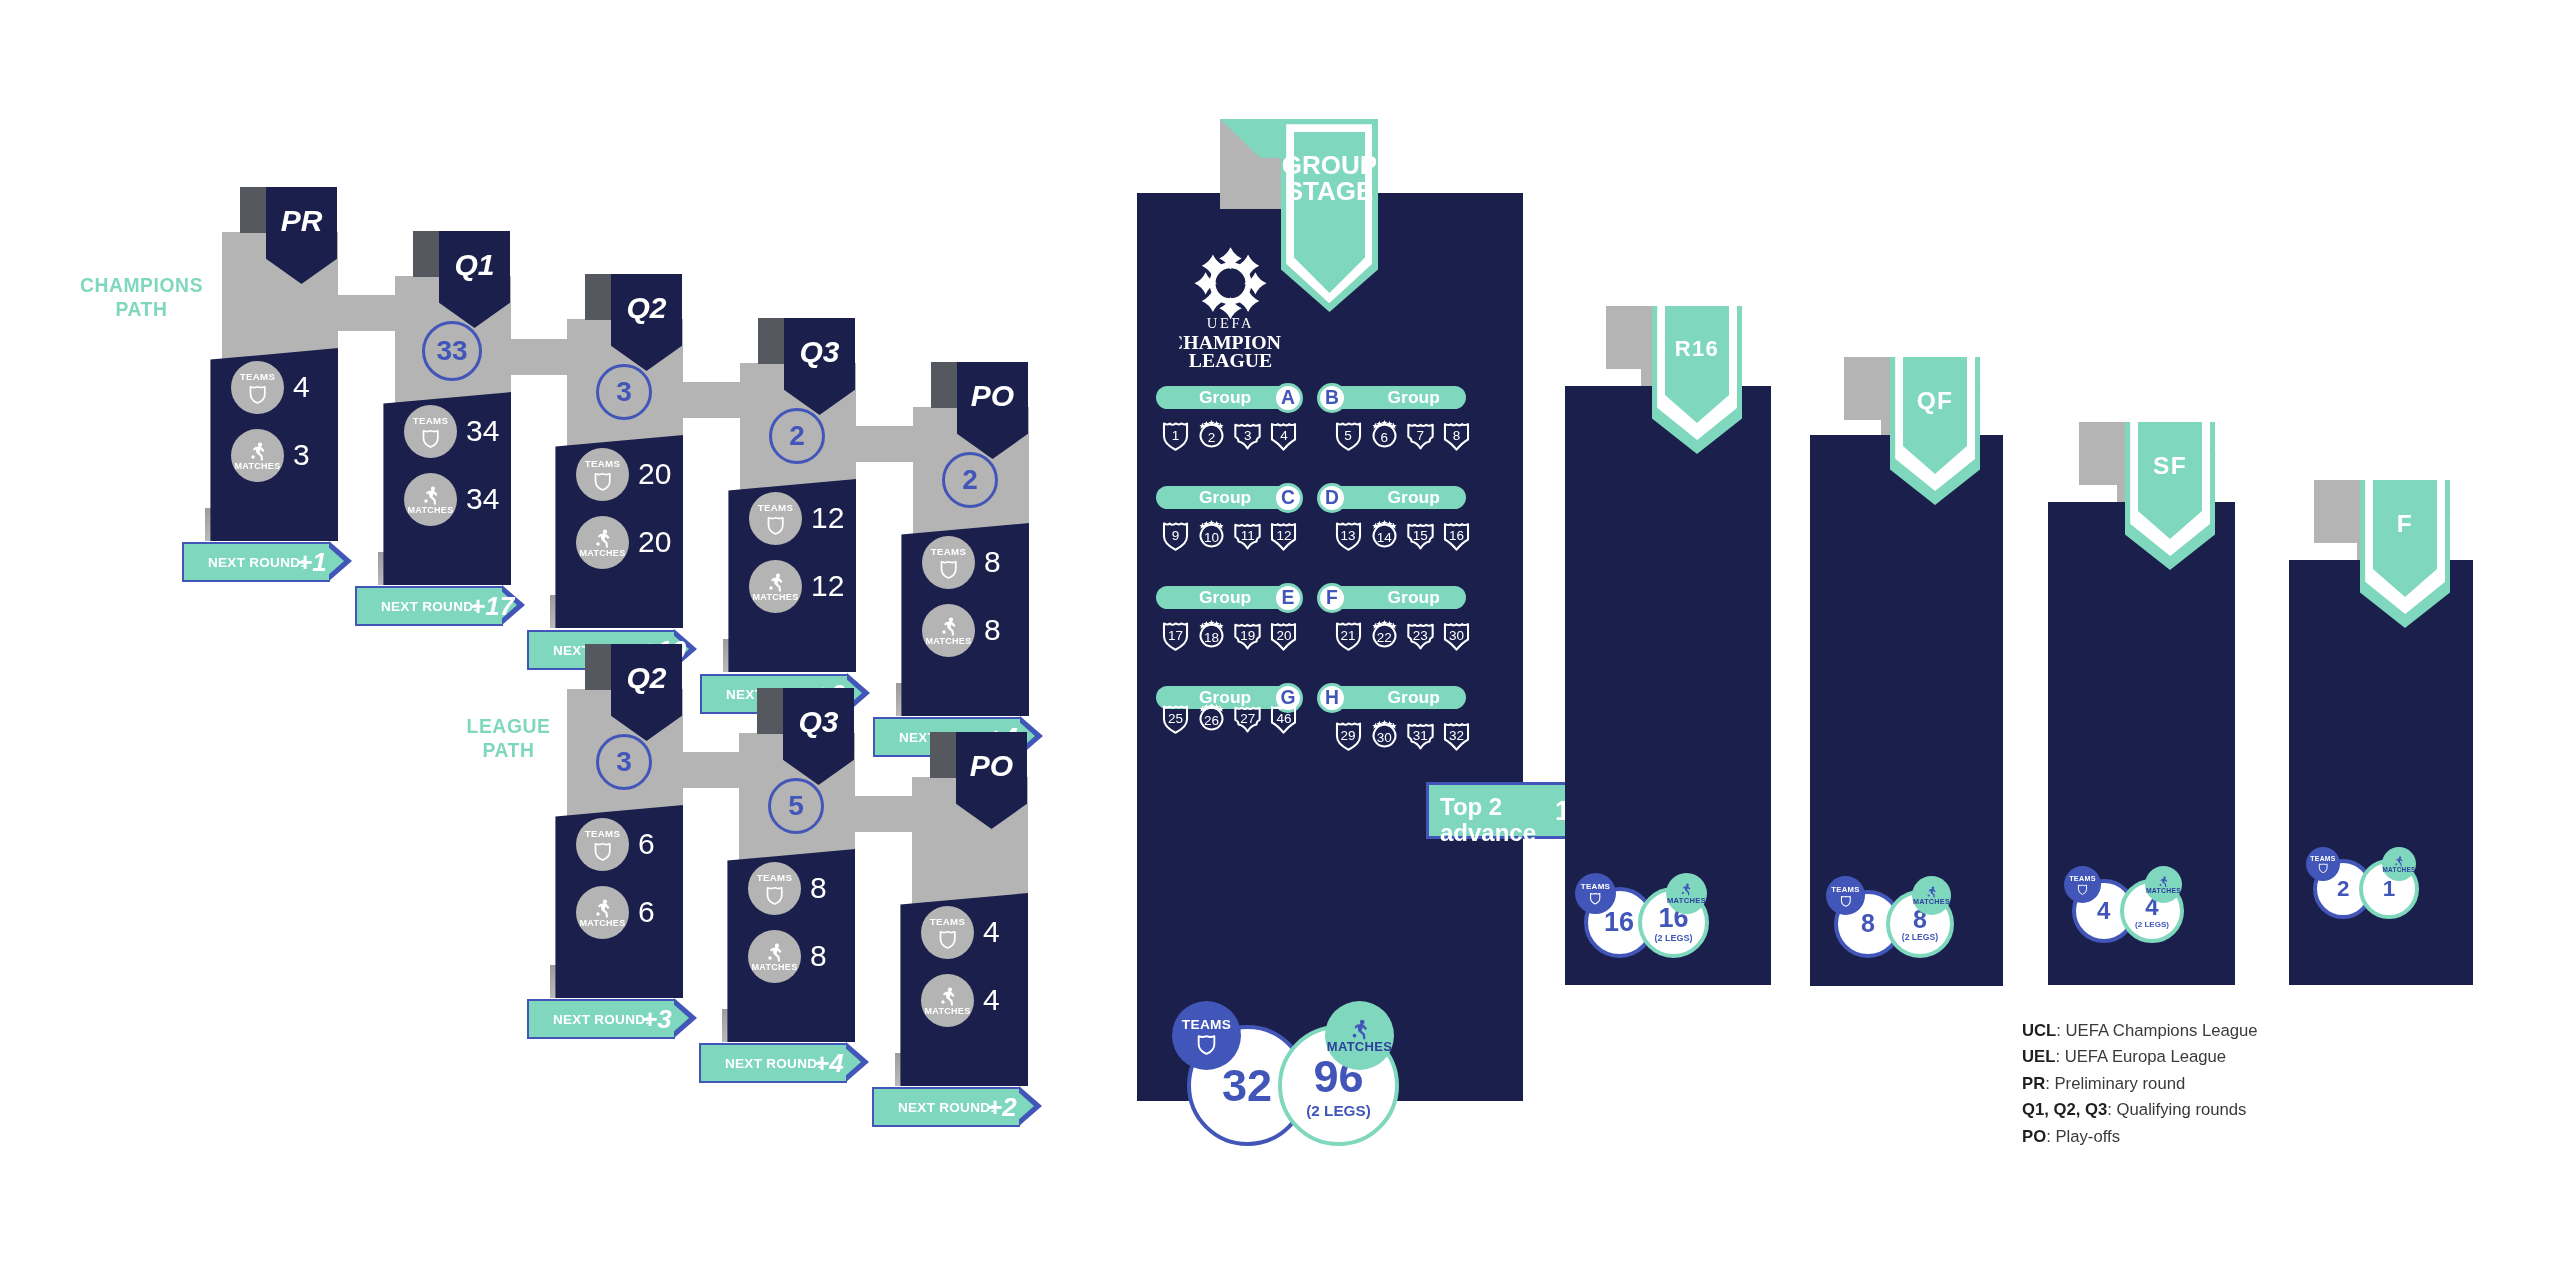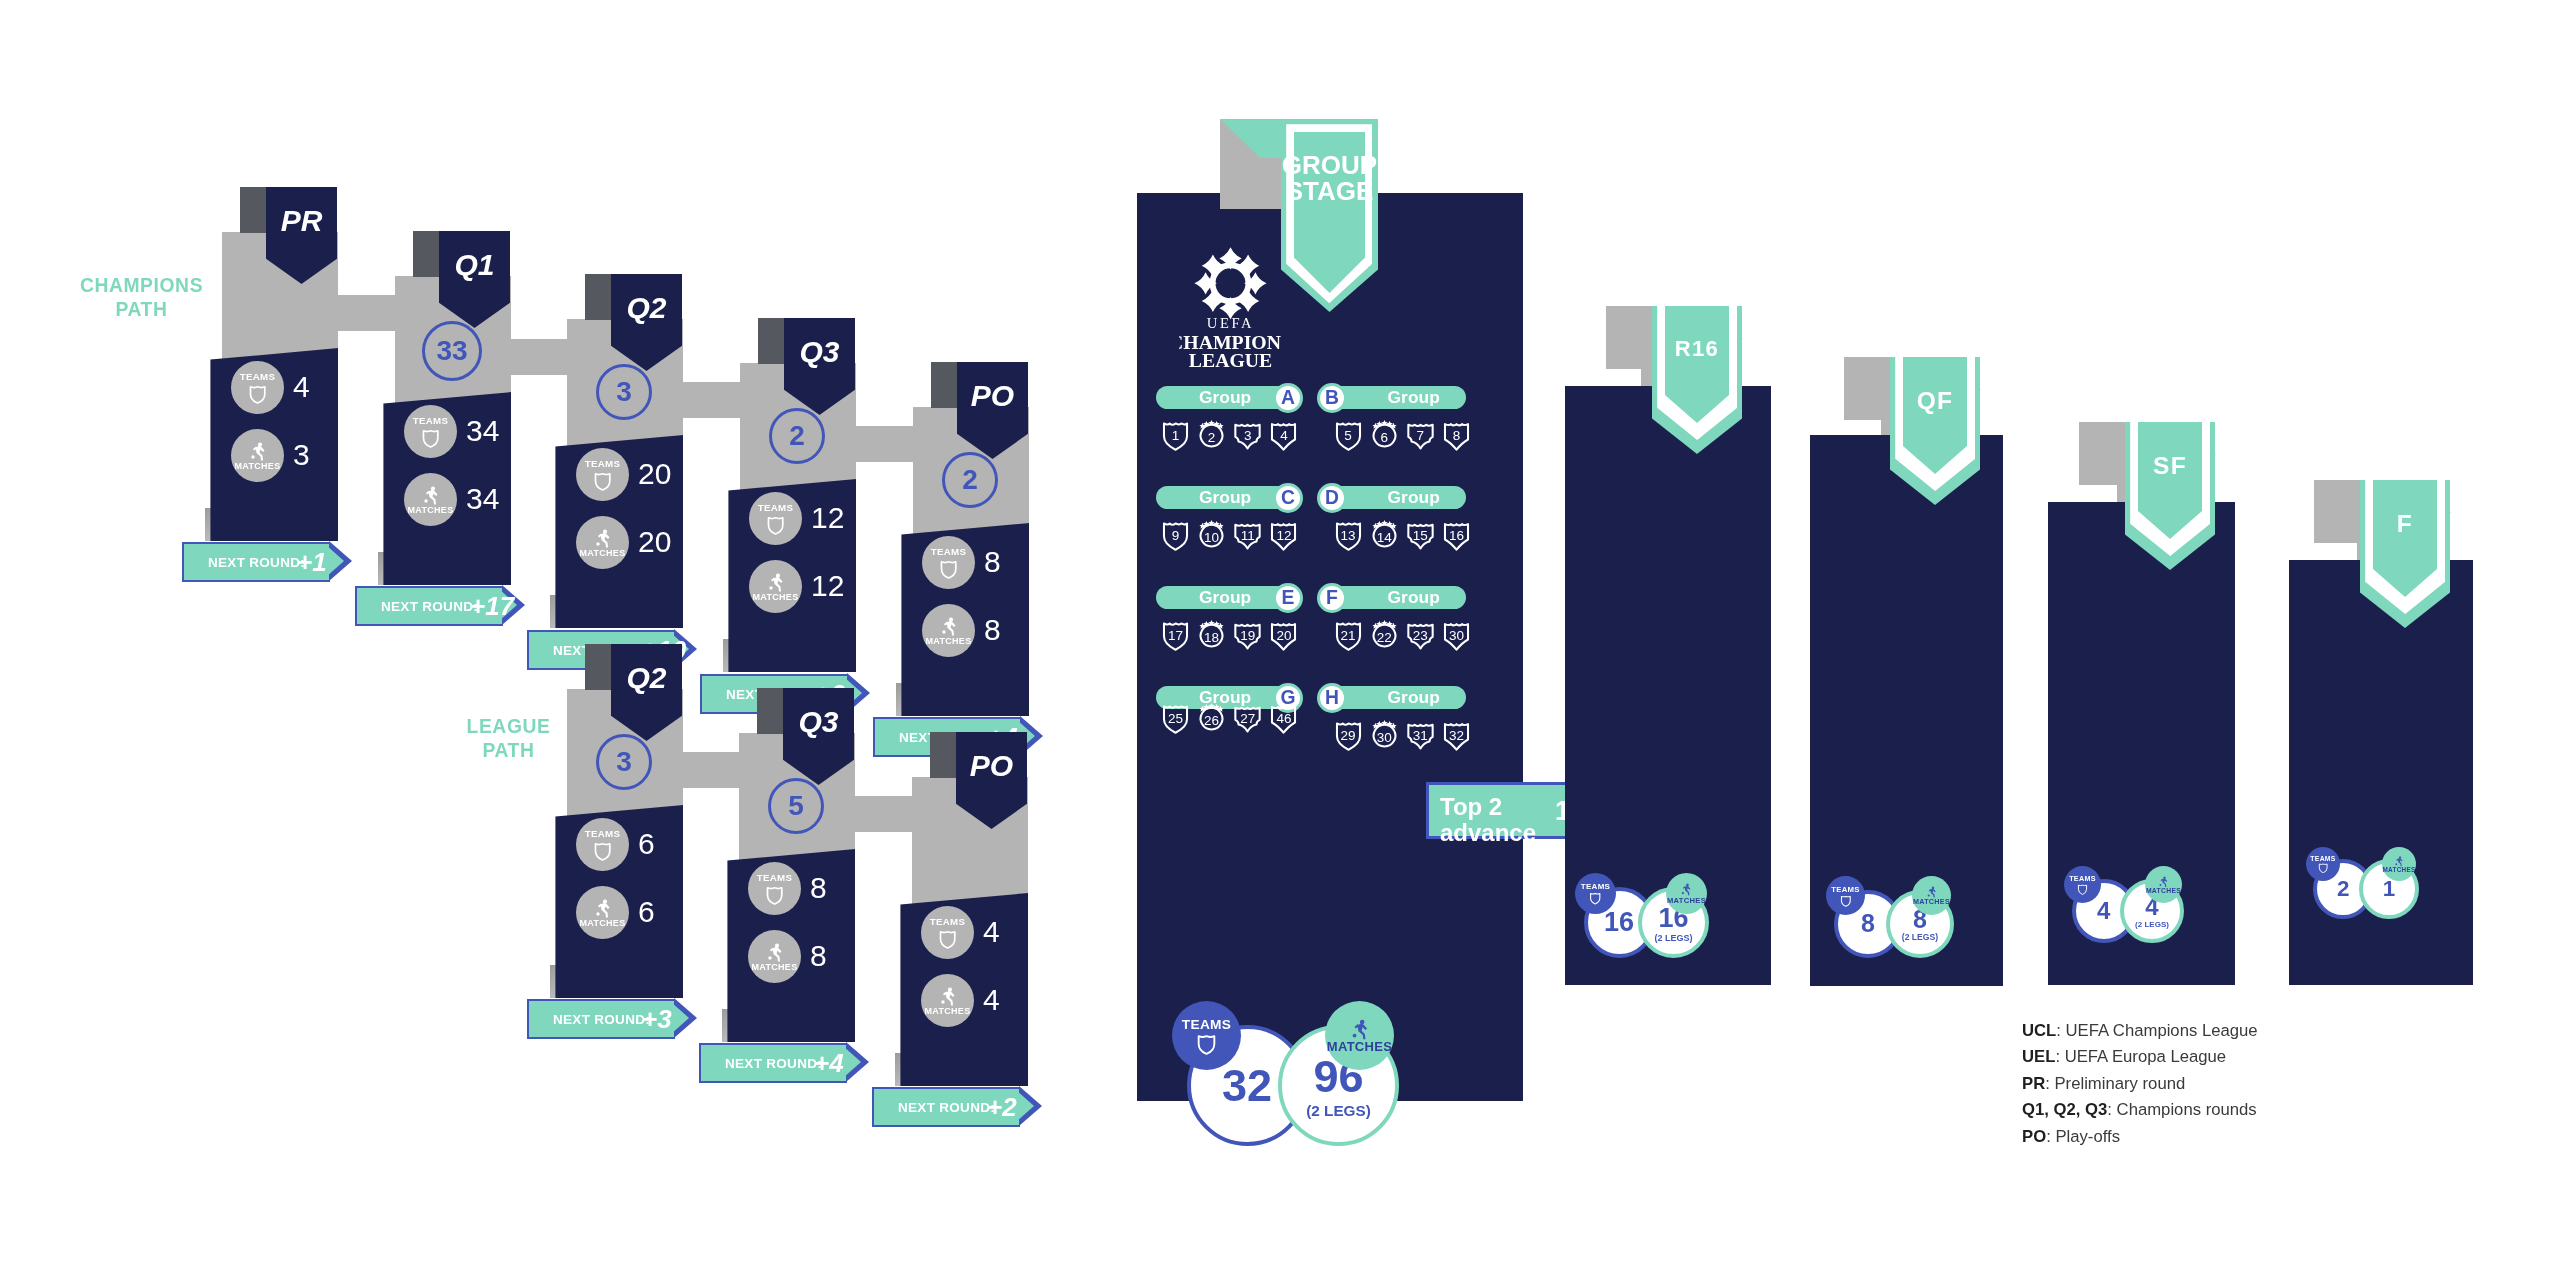--- a/index.html
+++ b/index.html
@@ -752,18 +752,18 @@
           <circle cx="12" cy="34" r="3.4" fill="#4156b8"></circle>
         </svg>
         <div class="cap" style="font-size: 6.4px; margin-top: -0.8px;">MATCHES</div>
       </div>
     </div>
     <div id="legend" style="left: 2022px; top: 1018px;">
       <div class="col2">
         <div><b>UCL</b><span>: UEFA Champions League</span></div>
         <div><b>UEL</b><span>: UEFA Europa League</span></div>
         <div><b>PR</b><span>: Preliminary round</span></div>
-        <div><b>Q1, Q2, Q3</b><span>: Champions rounds</span></div>
+        <div><b>Q1, Q2, Q3</b><span>: Qualifying rounds</span></div>
         <div><b>PO</b><span>: Play-offs</span></div>
       </div>
     </div>
   </div>
 
 
 </body></html>

